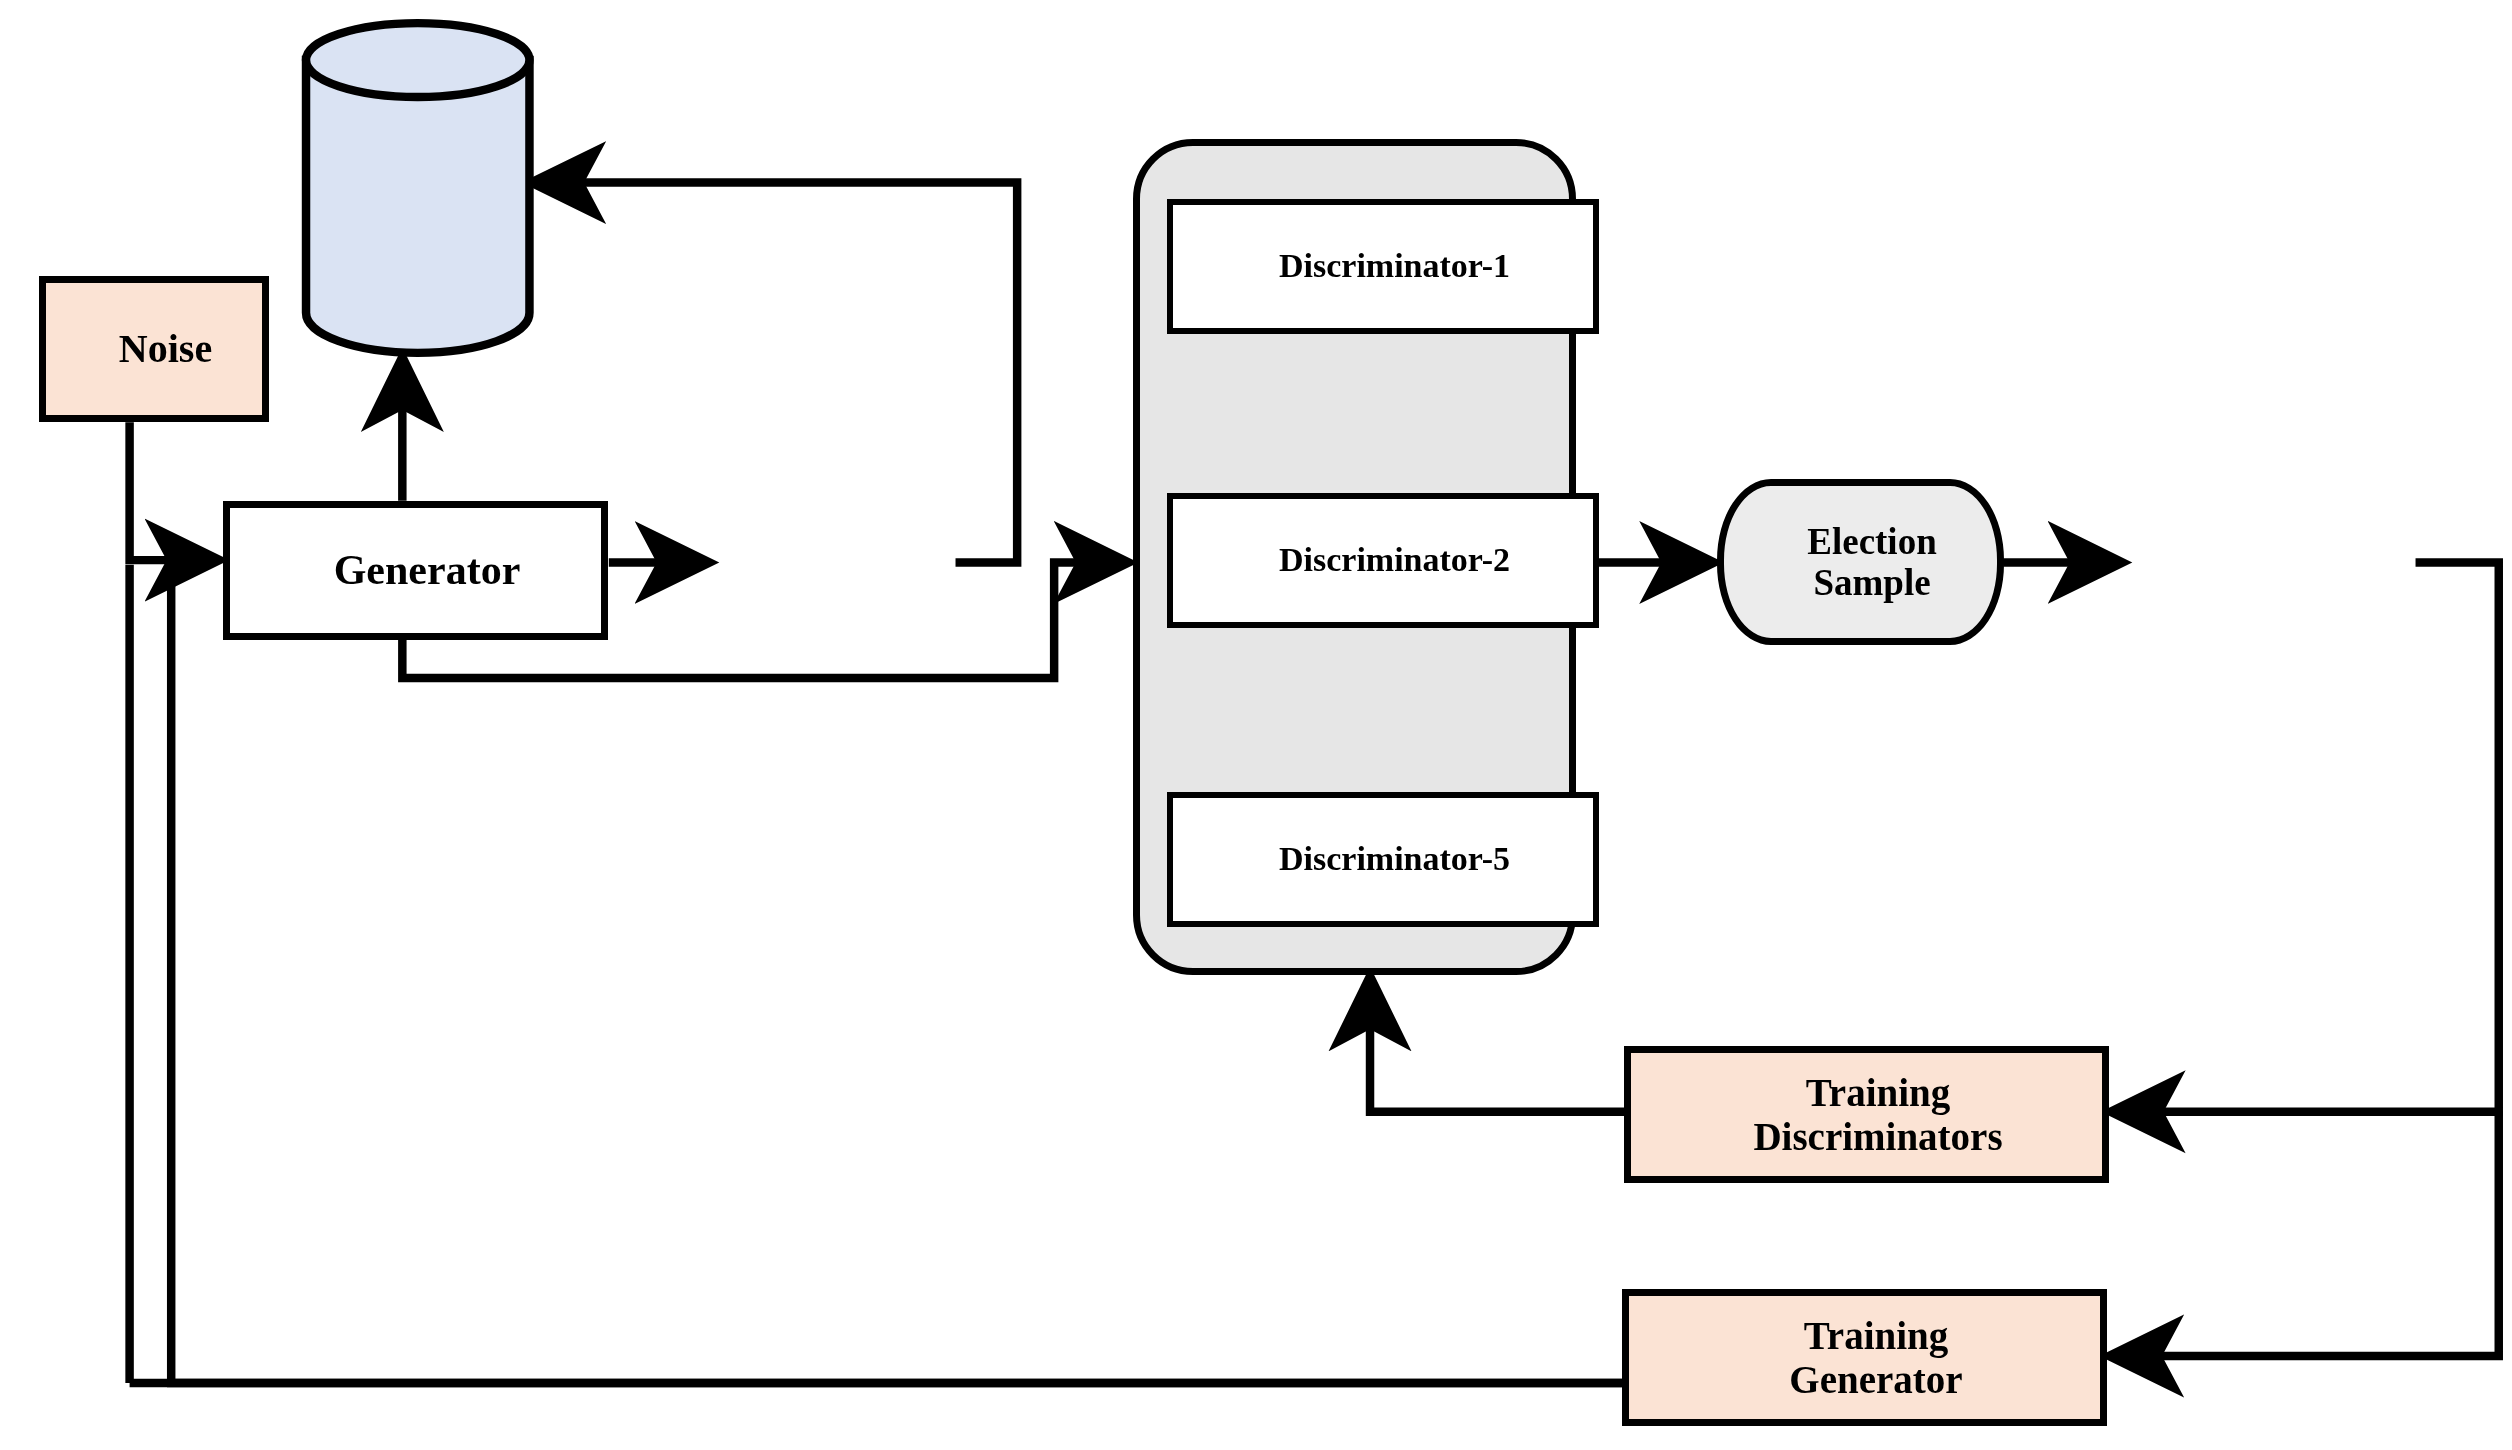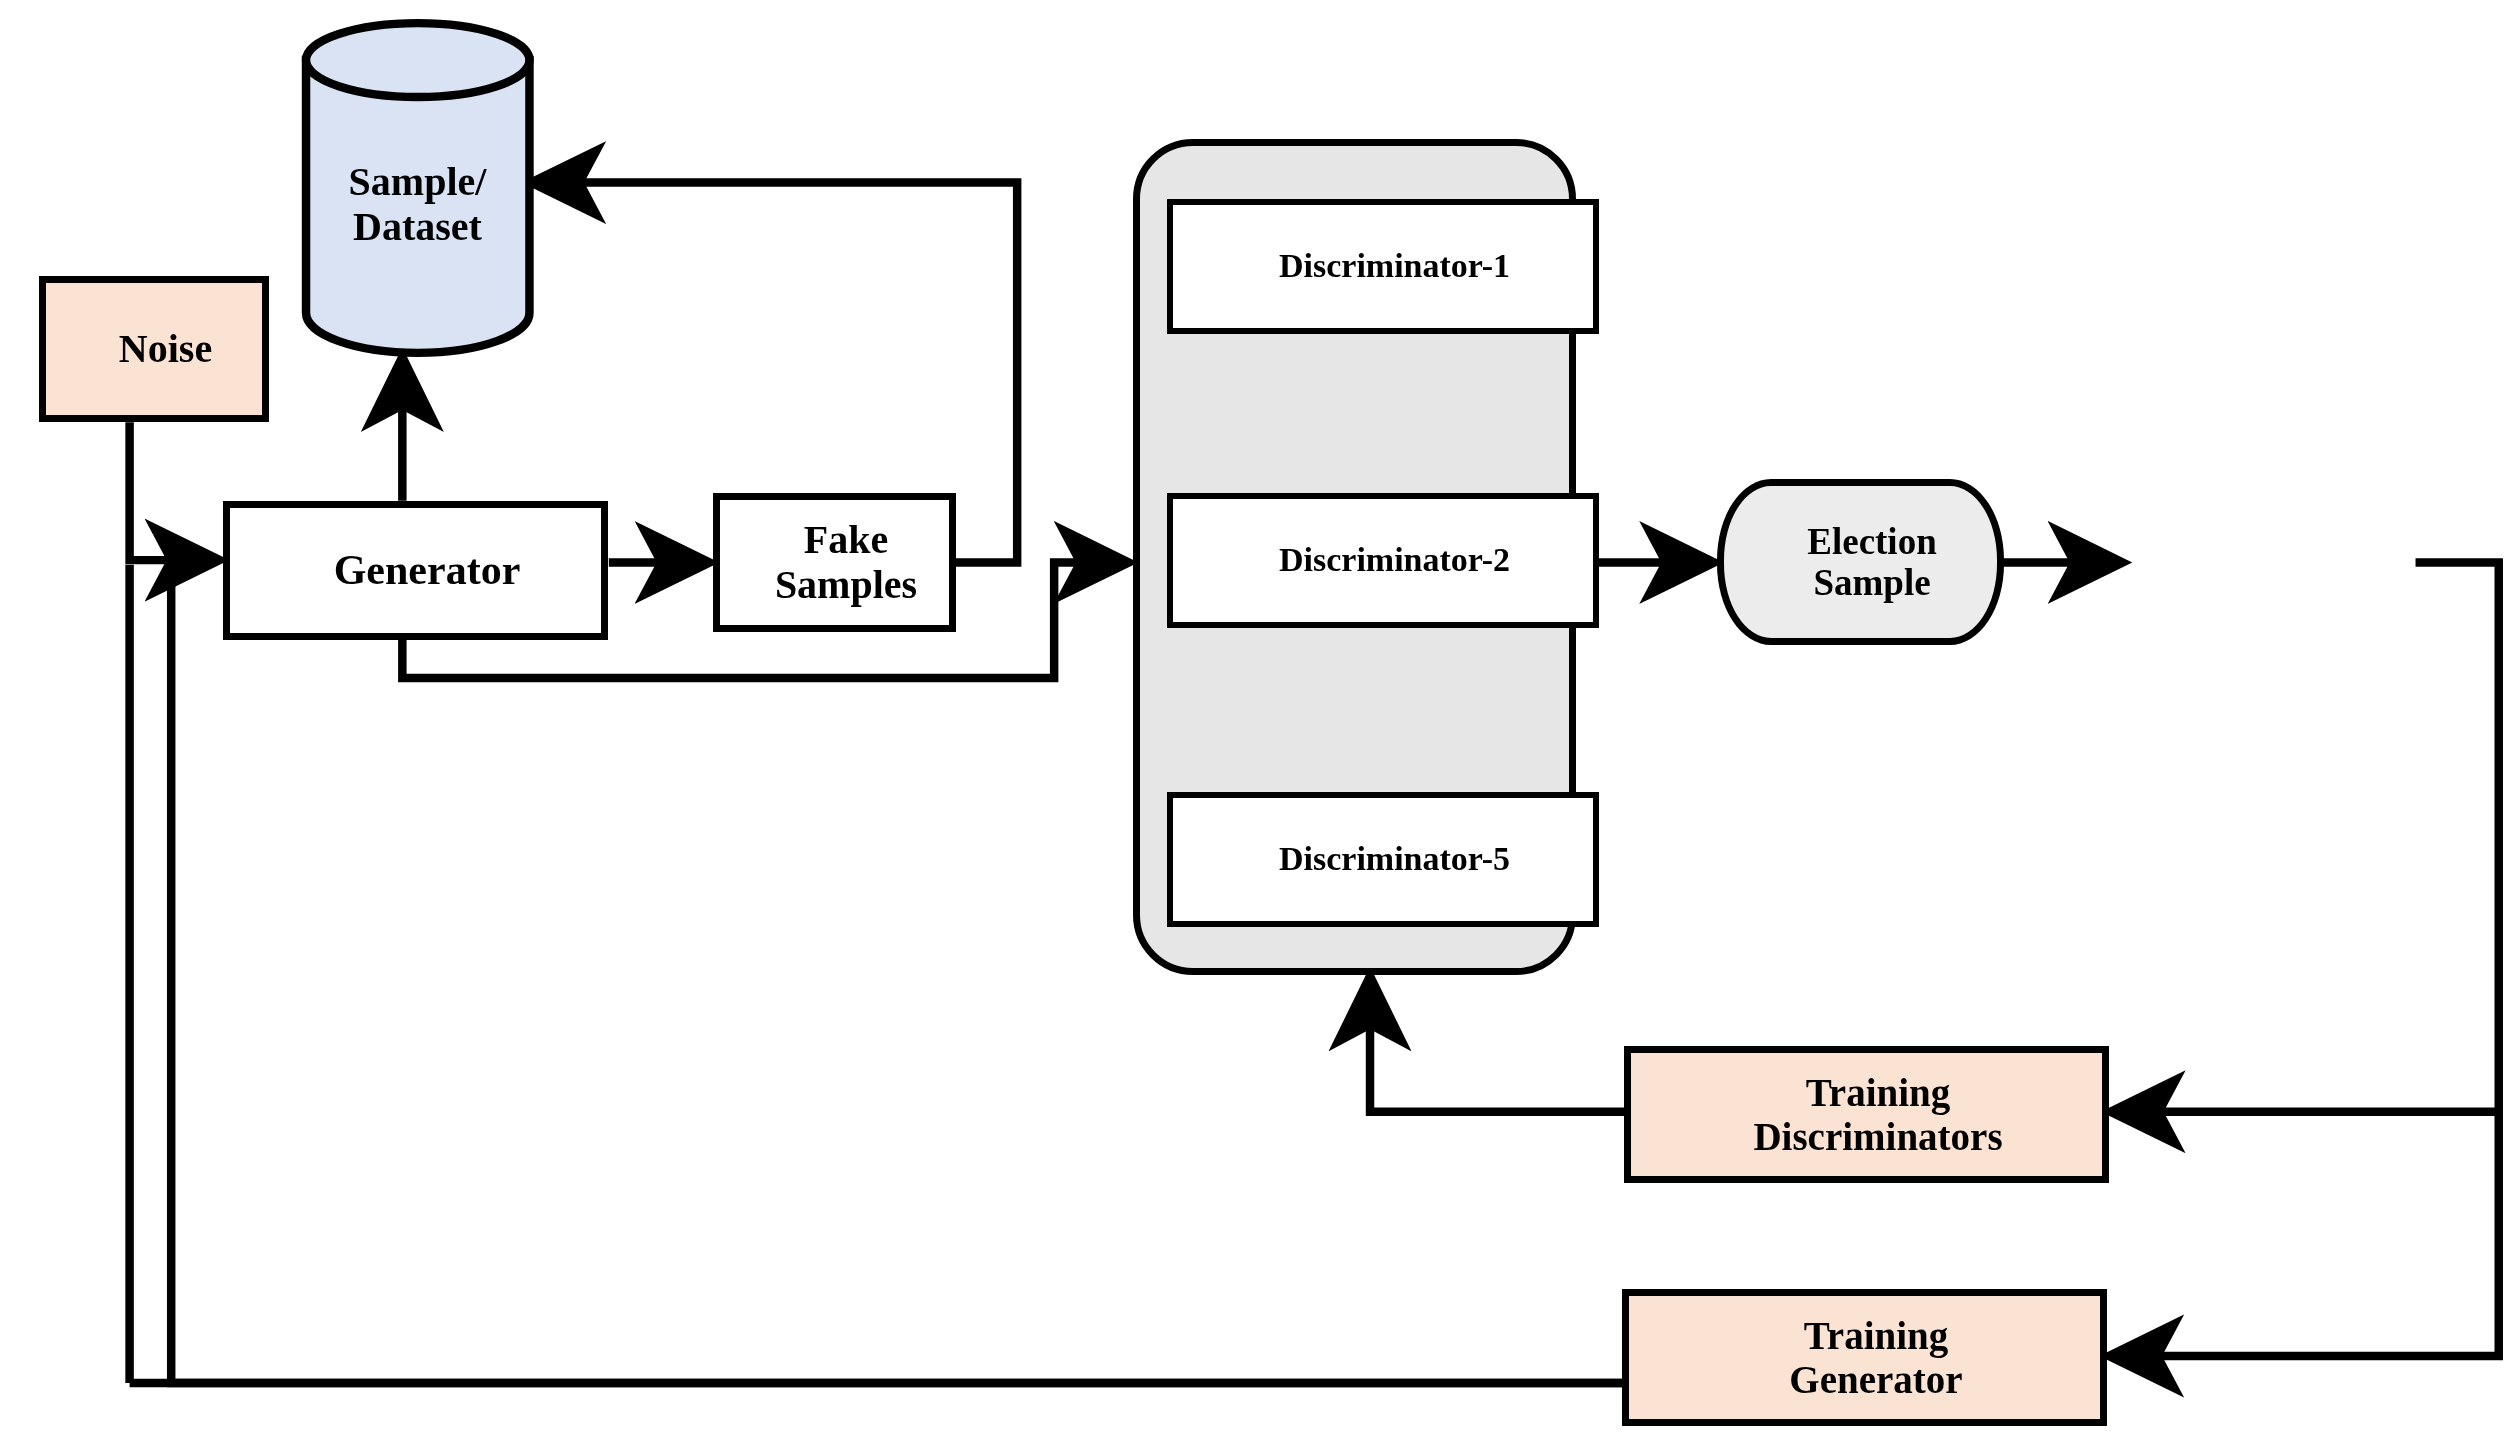--- a/index.html
+++ b/index.html
@@ -57,33 +57,25 @@
     <g>
       <path d="M397,78 L397,406 A145,52 0 0 0 687,406 L687,78 Z" fill="#dae3f3" stroke="#000" stroke-width="11"></path>
       <ellipse cx="542" cy="78" rx="145" ry="48" fill="#dae3f3" stroke="#000" stroke-width="11"></ellipse>
     </g>
   </svg>
 
   <div class="node rect peach" style="left:39px;top:276px;width:230px;height:146px;font-size:40px;">
     <span>Noise</span>
   </div>
 
-  <div class="cyl-label" style="left:302px;top:135px;width:231px;height:139px;font-size:40px;flex-direction:column;">
-    <span>Sample/</span>
-    <span>Dataset</span>
-  </div>
 
   <div class="node rect" style="left:223px;top:501px;width:385px;height:139px;font-size:42px;">
     <span>Generator</span>
   </div>
 
-  <div class="node rect" style="left:713px;top:493px;width:243px;height:139px;font-size:40px;flex-direction:column;">
-    <span>Fake</span>
-    <span>Samples</span>
-  </div>
 
   <div style="position:absolute;left:1133px;top:139px;width:443px;height:836px;
               box-sizing:border-box;border:7.7px solid #000;background:#e6e6e6;
               border-radius:60px;"></div>
 
   <div class="node disc-inner" style="left:1167px;top:199px;width:432px;height:135px;font-size:34px;width:432px;">
     <span>Discriminator-1</span>
   </div>
 
   <div class="node disc-inner" style="left:1167px;top:493px;width:432px;height:135px;font-size:34px;">

